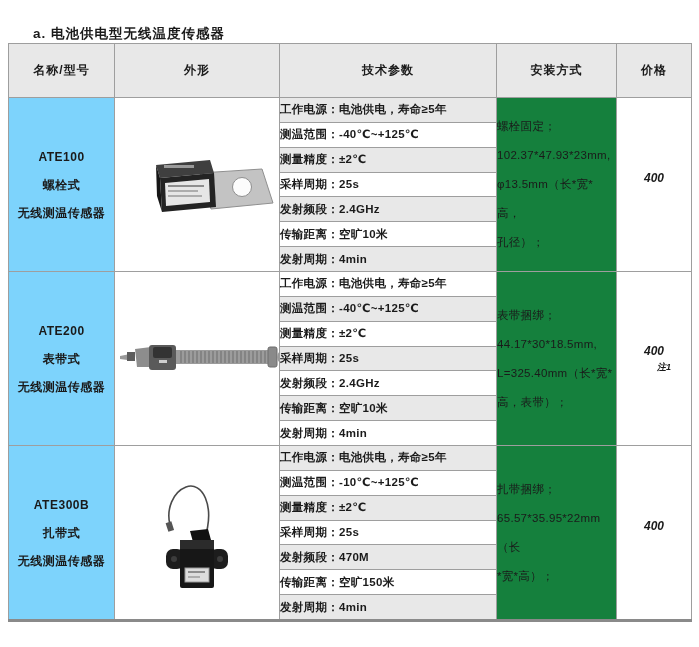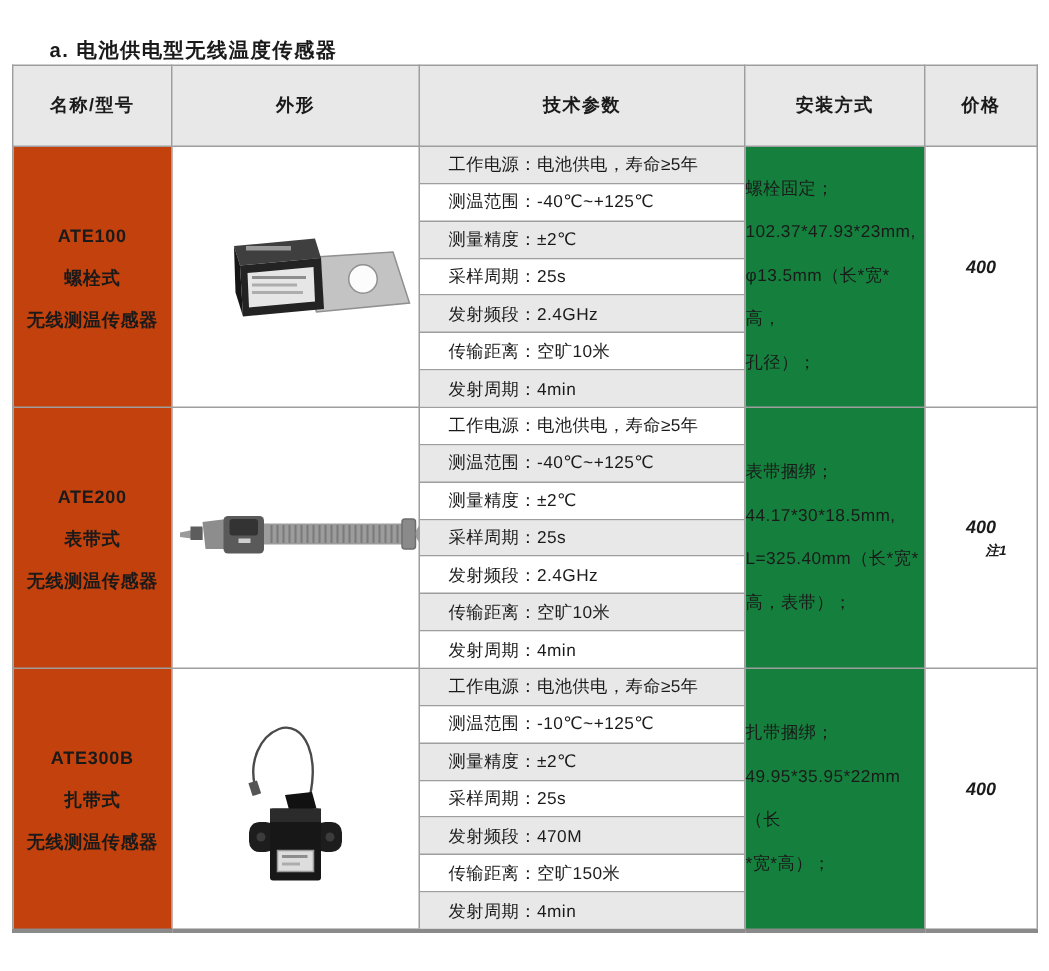--- a/index.html
+++ b/index.html
@@ -11,26 +11,26 @@
   .title{font-size:13.5px;font-weight:bold;margin:0;padding:25px 0 0 33px;letter-spacing:1px;}
   .meta-row{display:flex;justify-content:space-between;align-items:flex-end;margin:14px 8px 8px 30px;}
   .intro{font-size:12.5px;font-weight:bold;margin:0;letter-spacing:.5px;}
   .unit{font-size:11px;font-weight:bold;white-space:nowrap;padding-right:1px;}
   table{border-collapse:collapse;table-layout:fixed;width:683px;margin-left:8px;}
   col.c1{width:106px}col.c2{width:165px}col.c3{width:217px}col.c4{width:120px}col.c5{width:75px}
   th,td{border:1px solid #9e9e9e;padding:0;margin-top:20px;}
   th{background:#e8e8e8;height:53px;font-size:12px;font-weight:bold;letter-spacing:1px;}
   tr.product{height:173px;}
   td{vertical-align:middle;}
-  .name-cell{background:#c2410c;text-align:center;font-size:12px;font-weight:bold;letter-spacing:.5px;}
+  .name-cell{background:#7dd3fc;text-align:center;font-size:12px;font-weight:bold;letter-spacing:.5px;}
   .name-cell div{line-height:28px;}
   .photo-cell{background:#ffffff;text-align:center;}
   .params-cell{padding:0;background:#fff;}
   .pstack{display:flex;flex-direction:column;height:173px;}
-  .prow{flex:1;display:flex;align-items:center;padding-left:19px;font-size:11.5px;font-weight:normal;border-bottom:1px solid #9e9e9e;letter-spacing:.3px;}
+  .prow{flex:1;display:flex;align-items:center;font-size:11.5px;font-weight:bold;border-bottom:1px solid #9e9e9e;letter-spacing:.3px;}
   .prow:last-child{border-bottom:none;}
   .prow.g{background:#e8e8e8;}
   .prow.w{background:#ffffff;}
   .install-cell{background:#15803d;font-size:11.5px;font-weight:normal;white-space:pre-line;line-height:29px;letter-spacing:.3px;}
   .price-cell{background:#ffffff;text-align:center;font-size:12px;font-weight:bold;font-style:italic;}
   .price-note{font-size:9px;margin-top:3px;transform:translateX(10px);min-height:10px;}
   tbody tr:last-child td{border-bottom:3px solid #8a8a8a;}
 </style>
 </head>
 <body>
@@ -210,21 +210,21 @@
               </div>
             <div class="prow w">
                 <span>传输距离：空旷150米</span>
               </div>
             <div class="prow g">
                 <span>发射周期：4min</span>
               </div>
           </div>
         </td>
         <td class="install-cell">扎带捆绑；
-49.95*35.95*22mm（长
+65.57*35.95*22mm（长
 *宽*高）；</td>
         <td class="price-cell">
           <div>400</div>
           <div class="price-note"></div>
         </td>
       </tr>
 
     </tbody>
   </table>
 </div>

